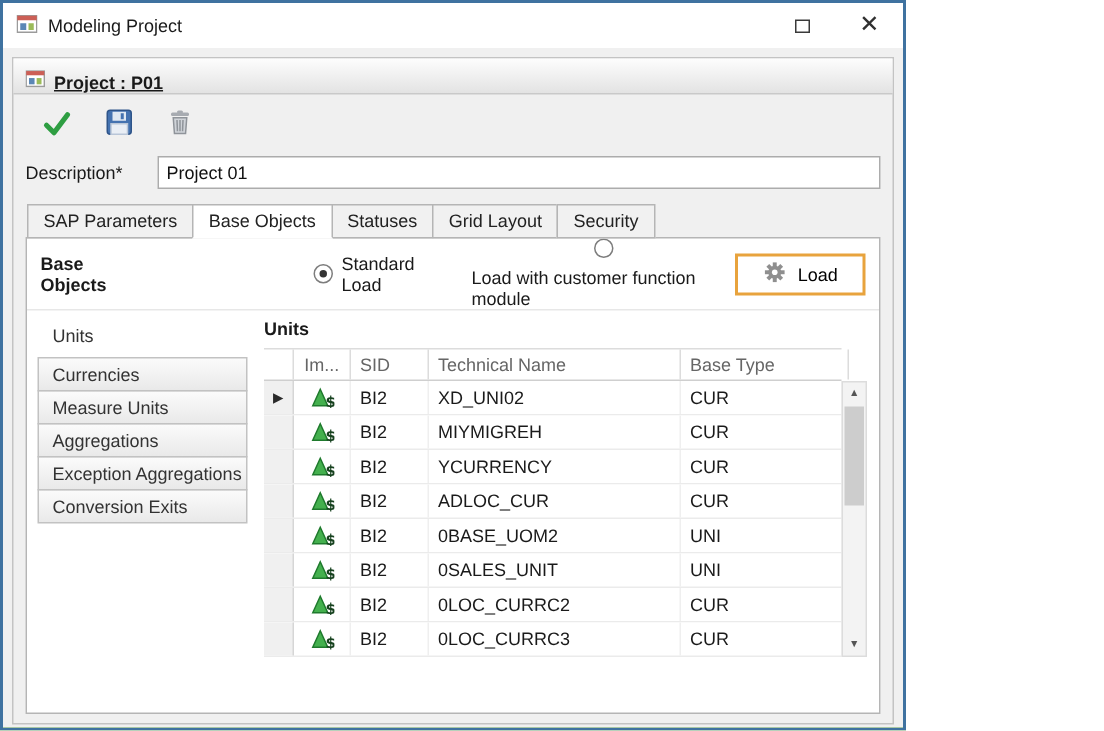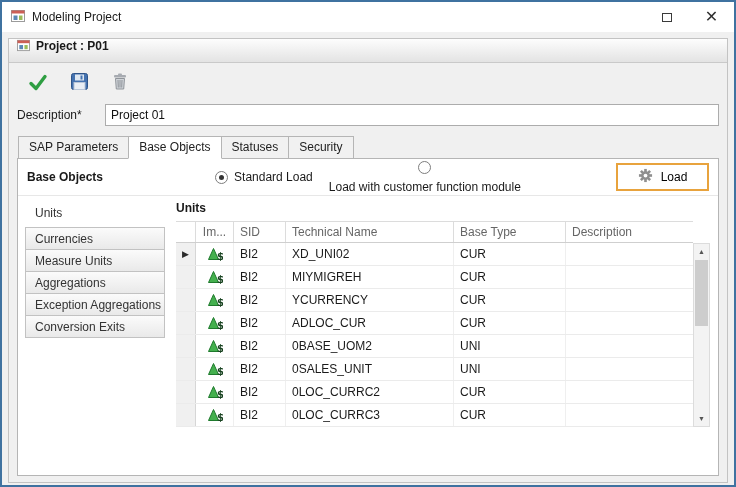--- a/index.html
+++ b/index.html
@@ -1,33 +1,33 @@
 <!DOCTYPE html>
 <html><head>
 <meta charset="utf-8">
 <style>
   * { box-sizing: border-box; }
   html,body { margin:0; padding:0; background:#ffffff; }
   body { font-family:"Liberation Sans", sans-serif; font-size:12px; color:#1a1a1a; }
 
-  .window { width:736px; height:487px; border:2px solid #3f72a0; background:#84cc16; position:relative; overflow:hidden; }
+  .window { width:604px; height:487px; border:2px solid #3f72a0; background:#84cc16; position:relative; overflow:hidden; }
 
   
   .titlebar { height:30px; background:#ffffff; display:flex; align-items:center; padding-left:9px; }
   .titlebar .title { margin-left:7px; }
   .win-controls { margin-left:auto; display:flex; height:100%; }
   .win-btn { width:45px; height:100%; display:flex; align-items:center; justify-content:center; cursor:default; }
   .maxbox { width:10px; height:9px; border:1px solid #3a3a3a; display:inline-block; }
   .close-x { font-size:16px; color:#303030; line-height:1; }
 
   .content { height:457px; padding:6px; background:#f0f0f0; }
 
   
   .group { height:100%; border:1px solid #c3c3c3; background:#f0f0f0; display:flex; flex-direction:column; }
-  .group-header { flex:0 0 24px; background:linear-gradient(#fdfdfd,#e3e3e3); border-bottom:1px solid #c9c9c9; display:flex; align-items:flex-start; gap:6px; padding:0 8px; font-weight:bold; }
+  .group-header { flex:0 0 24px; background:linear-gradient(#fdfdfd,#e3e3e3); border-bottom:1px solid #c9c9c9; display:flex; align-items:flex-end; gap:6px; padding:0 8px; font-weight:bold;text-decoration:underline; }
   .group-body { flex:1; padding:4px 8px 6px 8px; display:flex; flex-direction:column; min-height:0; }
 
   
   .toolbar { flex:0 0 32px; display:flex; align-items:center; gap:15px; padding:2px 8px; }
   .tool-btn { width:26px; height:26px; display:flex; align-items:center; justify-content:center; background:transparent; border:0; padding:0; }
 
   
   .form-row { display:flex; align-items:center; margin-top:4px; flex:0 0 24px; }
   .lbl { flex:0 0 88px; }
   .field { height:22px; border:1px solid #acacac; background:#fff; font:12px "Liberation Sans", sans-serif; padding:0 5px; color:#111; }
@@ -154,20 +154,21 @@
 
         <div class="form-row">
           <span class="lbl">Description*</span>
           <input class="field desc-field" value="Project 01" style="">
         </div>
 
         <div class="tabstrip">
           <span class="tab">SAP Parameters</span>
           <span class="tab active">Base Objects</span>
           <span class="tab">Statuses</span>
+          <span class="tab">Grid Layout</span>
           <span class="tab">Security</span>
         </div>
 
         <div class="panel">
 
           <div class="panel-header">
             <span class="panel-title">Base Objects</span>
             <label class="radio-opt first">
               <span class="radio selected"></span>
               <span>Standard Load</span>

